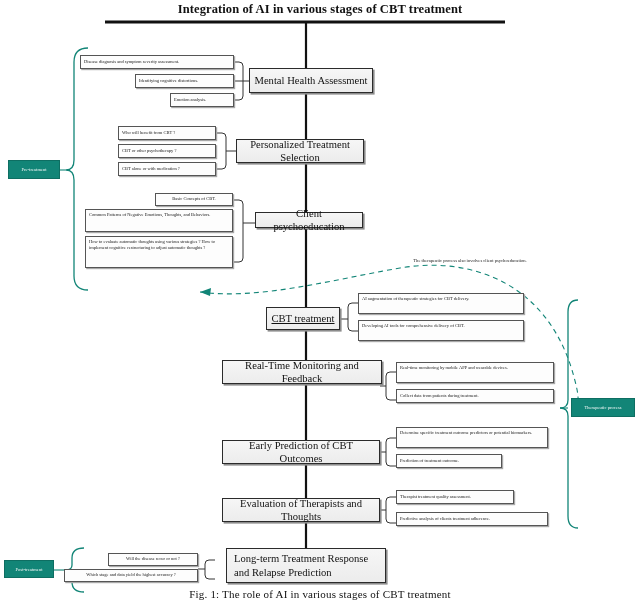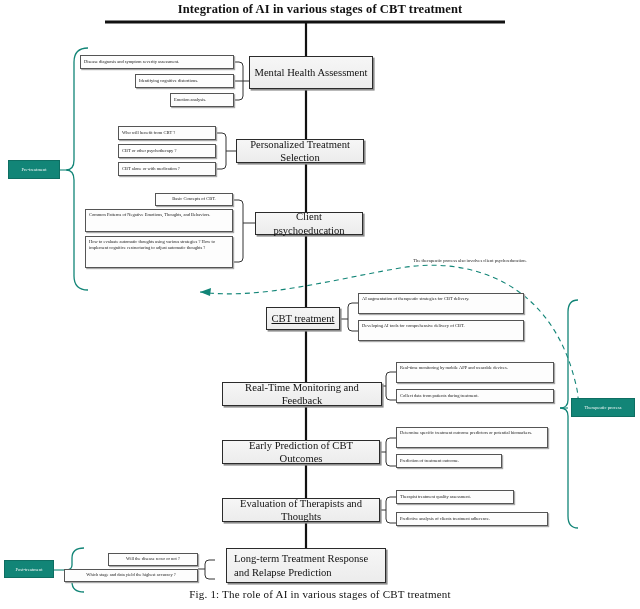--- a/index.html
+++ b/index.html
@@ -117,21 +117,21 @@
   </div>
   <div class="chip" style="left:571px;top:398px;width:64px;height:19px;">
     <span>Therapeutic process</span>
   </div>
   <div class="chip" style="left:4px;top:560px;width:50px;height:18px;">
     <span>Post-treatment</span>
   </div>
 
   <div class="annot" style="left:390px;top:258px;width:160px;">The therapeutic process also involves client psychoeducation.</div>
 
-  <div class="stage-box" style="left:249px;top:56px;width:124px;height:33px;">
+  <div class="stage-box" style="left:249px;top:68px;width:124px;height:25px;">
     <span>Mental Health Assessment</span>
   </div>
   <div class="leaf" style="left:80px;top:55px;width:154px;height:14px;">
     <span>Disease diagnosis and symptom severity assessment.</span>
   </div>
   <div class="leaf" style="left:135px;top:74px;width:99px;height:14px;">
     <span>Identifying cognitive distortions.</span>
   </div>
   <div class="leaf" style="left:170px;top:93px;width:64px;height:14px;">
     <span>Emotion analysis.</span>
@@ -143,21 +143,21 @@
   <div class="leaf" style="left:118px;top:126px;width:98px;height:14px;">
     <span>Who will benefit from CBT ?</span>
   </div>
   <div class="leaf" style="left:118px;top:144px;width:98px;height:14px;">
     <span>CBT or other psychotherapy ?</span>
   </div>
   <div class="leaf" style="left:118px;top:162px;width:98px;height:14px;">
     <span>CBT alone or with medication ?</span>
   </div>
 
-  <div class="stage-box" style="left:255px;top:212px;width:108px;height:23px;">
+  <div class="stage-box" style="left:255px;top:212px;width:108px;height:16px;">
     <span>Client psychoeducation</span>
   </div>
   <div class="leaf center" style="left:155px;top:193px;width:78px;height:13px;">
     <span>Basic Concepts of CBT.</span>
   </div>
   <div class="leaf top" style="left:85px;top:209px;width:148px;height:23px;">
     <span>Common Patterns of Negative Emotions, Thoughts, and Behaviors.</span>
   </div>
   <div class="leaf top" style="left:85px;top:236px;width:148px;height:32px;">
     <span>How to evaluate automatic thoughts using various strategies ? How to implement cognitive restructuring to adjust automatic thoughts ?</span>
@@ -166,21 +166,21 @@
   <div class="stage-box" style="left:266px;top:307px;width:74px;height:23px;text-decoration:underline;">
     <span>CBT treatment</span>
   </div>
   <div class="leaf top" style="left:358px;top:293px;width:166px;height:21px;">
     <span>AI augmentation of therapeutic strategies for CBT delivery.</span>
   </div>
   <div class="leaf top" style="left:358px;top:320px;width:166px;height:21px;">
     <span>Developing AI tools for comprehensive delivery of CBT.</span>
   </div>
 
-  <div class="stage-box" style="left:222px;top:382px;width:160px;height:24px;">
+  <div class="stage-box" style="left:222px;top:360px;width:160px;height:24px;">
     <span>Real-Time Monitoring and Feedback</span>
   </div>
   <div class="leaf top" style="left:396px;top:362px;width:158px;height:21px;">
     <span>Real-time monitoring by mobile APP and wearable devices.</span>
   </div>
   <div class="leaf" style="left:396px;top:389px;width:158px;height:14px;">
     <span>Collect data from patients during treatment.</span>
   </div>
 
   <div class="stage-box" style="left:222px;top:440px;width:158px;height:24px;">

